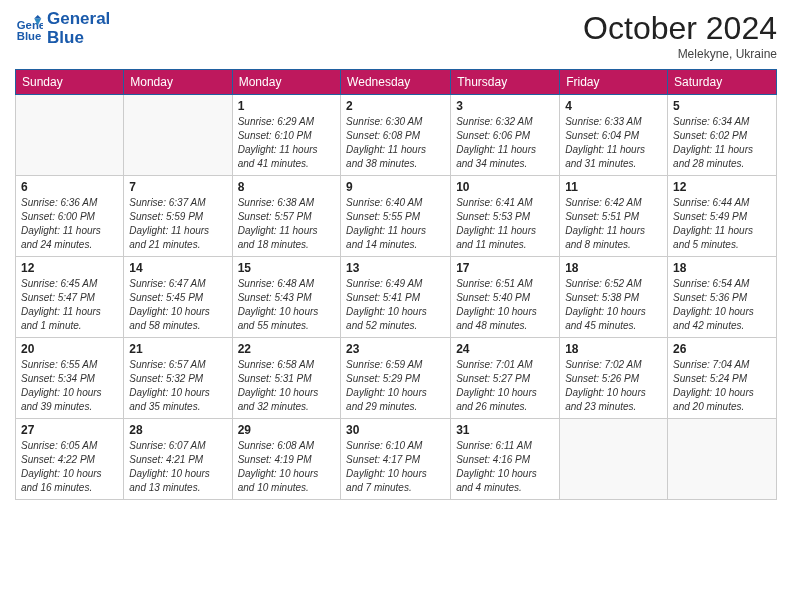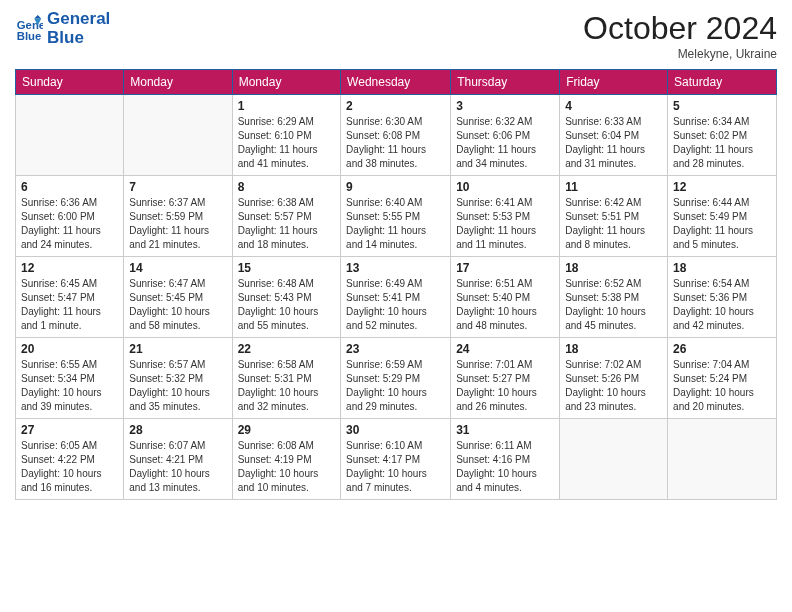--- a/index.html
+++ b/index.html
@@ -73,20 +73,21 @@
       font-size: 12px;
       font-weight: bold;
       color: #222;
       display: block;
       margin-bottom: 2px;
     }
     .day-info {
       color: #333;
       line-height: 1.4;
       font-size: 10px;
+      font-style: italic;
     }
   </style>
 </head>
 <body>
 
 <div class="page">
   <div class="header">
     <div class="logo">
       <svg class="logo-icon" viewBox="0 0 32 32" xmlns="http://www.w3.org/2000/svg">
         <text x="2" y="16" font-size="13" font-weight="bold" fill="#1a5aab">General</text>

